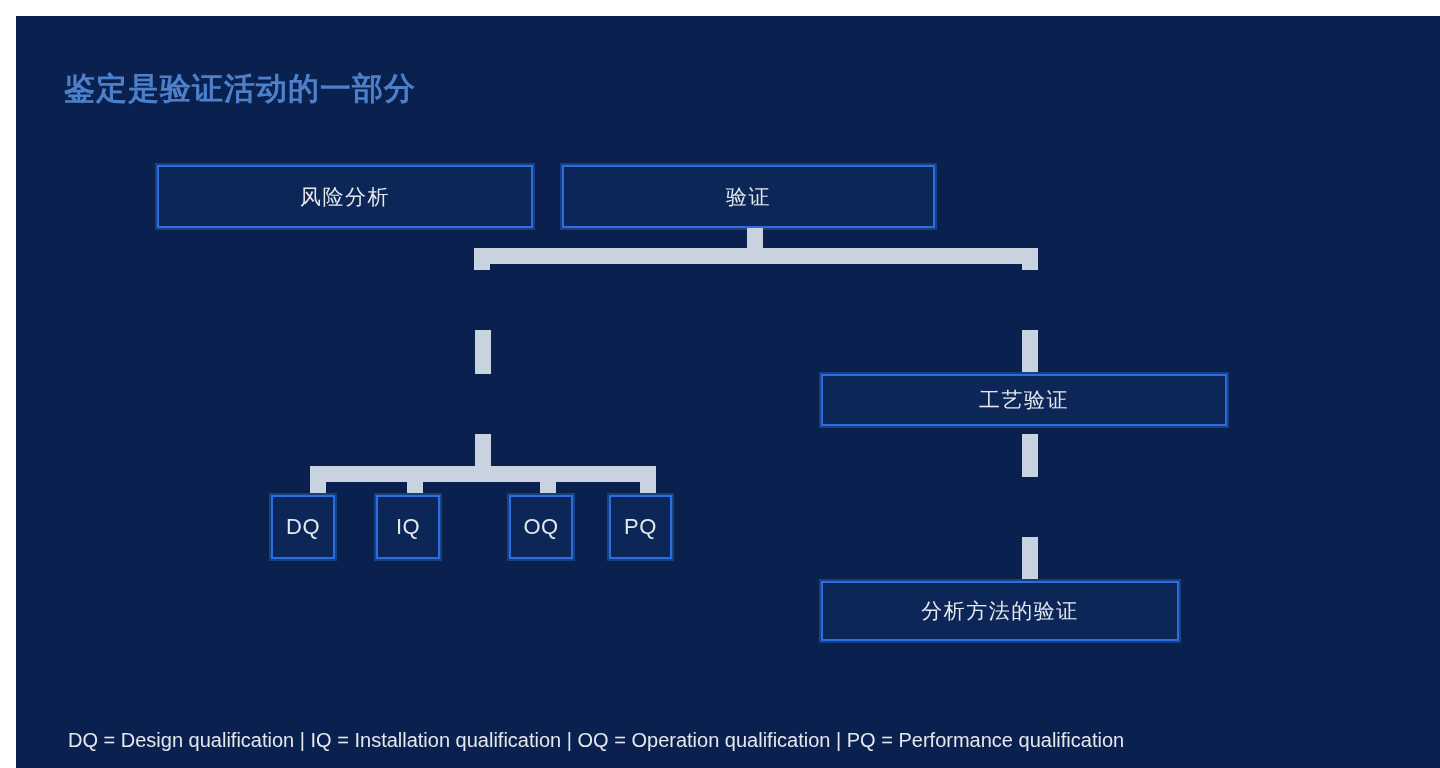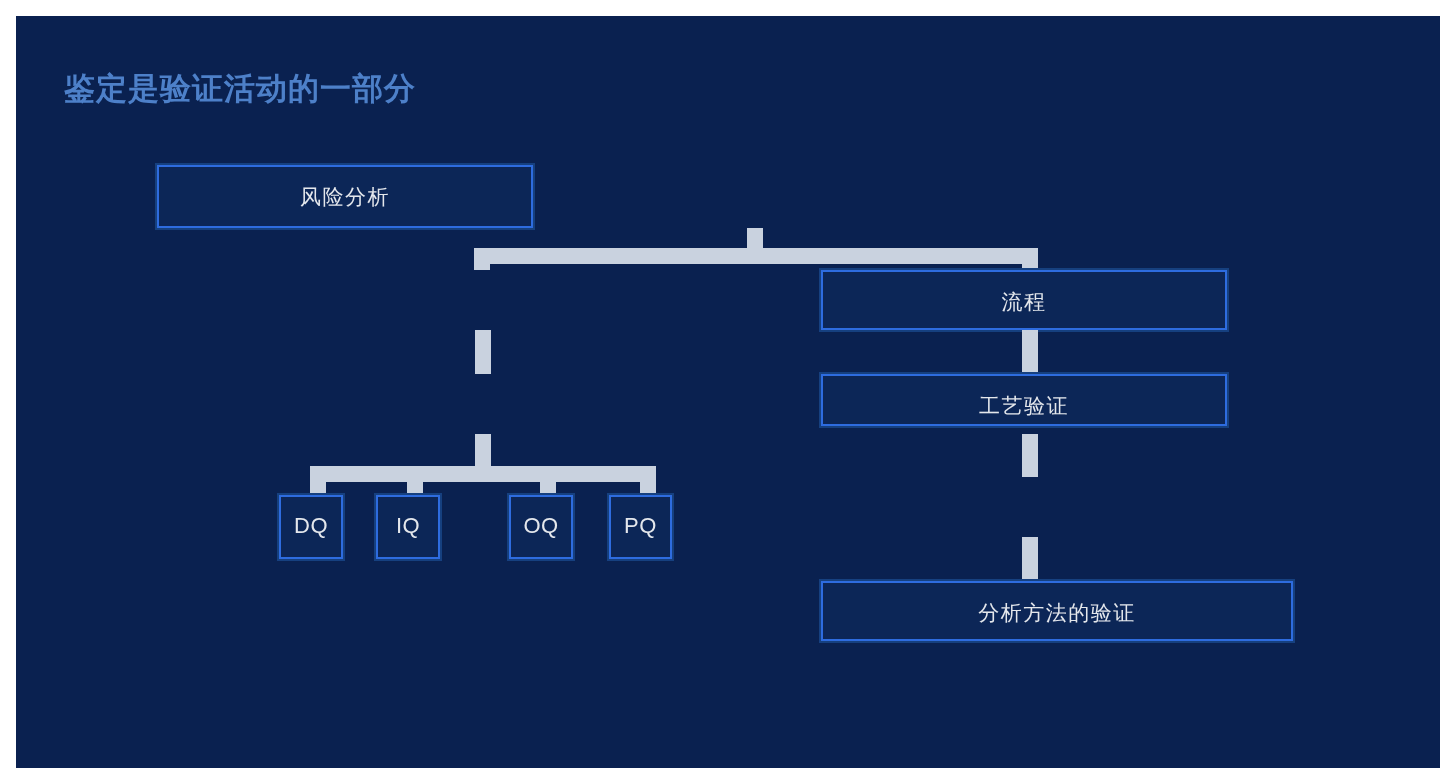--- a/index.html
+++ b/index.html
@@ -29,21 +29,21 @@
     font-weight: bold;
     color: var(--title-color);
     letter-spacing: 1px;
   }
   .node {
     position: absolute;
     background: var(--box-fill);
     border: 2px solid var(--accent);
     box-shadow: 0 0 0 2px var(--accent-glow);
     display: flex;
-    align-items: flex-start;
+    align-items: center;
     justify-content: center;
     color: var(--text);
     font-size: 21px;
     letter-spacing: 1.5px;
   }
   .node.small {
     font-size: 22px;
     letter-spacing: 0.5px;
   }
   .connector {
@@ -63,59 +63,60 @@
 </head>
 <body>
 
 <div class="slide">
 
   <h1 class="slide-title">鉴定是验证活动的一部分</h1>
 
   <div class="node" style="left:141px; top:149px; width:376px; height:63px;">
     <span>风险分析</span>
   </div>
+  <div class="node" style="left:546px; top:149px; width:373px; height:63px;">
+    <span>验证</span>
+  </div>
 
   <div class="connector v" style="left:731px; top:212px; height:21px;"></div>
   <div class="connector h" style="left:458px; top:232px; width:550px;"></div>
   <div class="connector v" style="left:458px; top:232px; height:22px;"></div>
   <div class="connector v" style="left:1006px; top:232px; height:22px;"></div>
 
-  <div class="node" style="left:805px; top:254px; width:406px; height:60px;">
-    <span>流程</span>
-  </div>
 
   <div class="connector v" style="left:459px; top:314px; height:44px;"></div>
 
 
   <div class="connector v" style="left:459px; top:418px; height:32px;"></div>
   <div class="connector h" style="left:294px; top:450px; width:332px;"></div>
   <div class="connector v" style="left:294px; top:450px; height:29px;"></div>
   <div class="connector v" style="left:391px; top:450px; height:29px;"></div>
   <div class="connector v" style="left:524px; top:450px; height:29px;"></div>
   <div class="connector v" style="left:624px; top:450px; height:29px;"></div>
 
-  <div class="node small" style="left:263px; top:479px; width:64px; height:64px;">
+  <div class="node small" style="left:255px; top:479px; width:64px; height:64px;">
     <span>DQ</span>
   </div>
   <div class="node small" style="left:360px; top:479px; width:64px; height:64px;">
     <span>IQ</span>
   </div>
   <div class="node small" style="left:493px; top:479px; width:64px; height:64px;">
     <span>OQ</span>
   </div>
   <div class="node small" style="left:593px; top:479px; width:63px; height:64px;">
     <span>PQ</span>
   </div>
 
   <div class="connector v" style="left:1006px; top:314px; height:44px;"></div>
   <div class="node" style="left:805px; top:358px; width:406px; height:52px;">
     <span>工艺验证</span>
   </div>
 
   <div class="connector v" style="left:1006px; top:418px; height:43px;"></div>
 
   <div class="connector v" style="left:1006px; top:521px; height:44px;"></div>
-  <div class="node" style="left:805px; top:565px; width:472px; height:60px;">
+  <div class="node" style="left:805px; top:565px; width:358px; height:60px;">
     <span>分析方法的验证</span>
   </div>
 
+  <div class="legend">DQ = Design qualification | IQ = Installation qualification | OQ = Operation qualification | PQ = Performance qualification</div>
 
 </div>
 
 </body></html>

